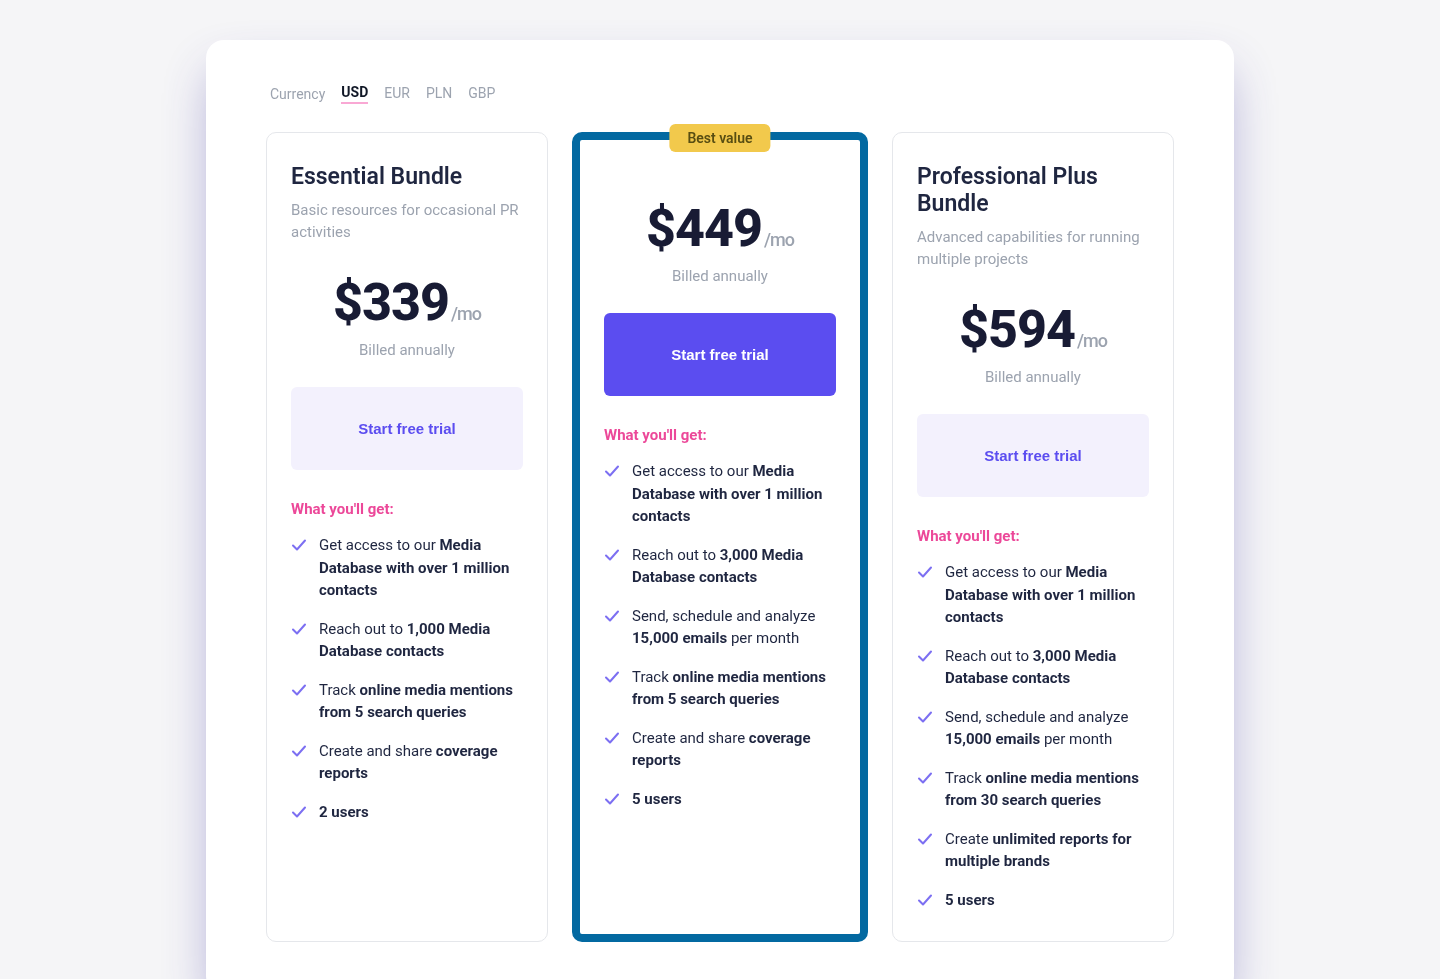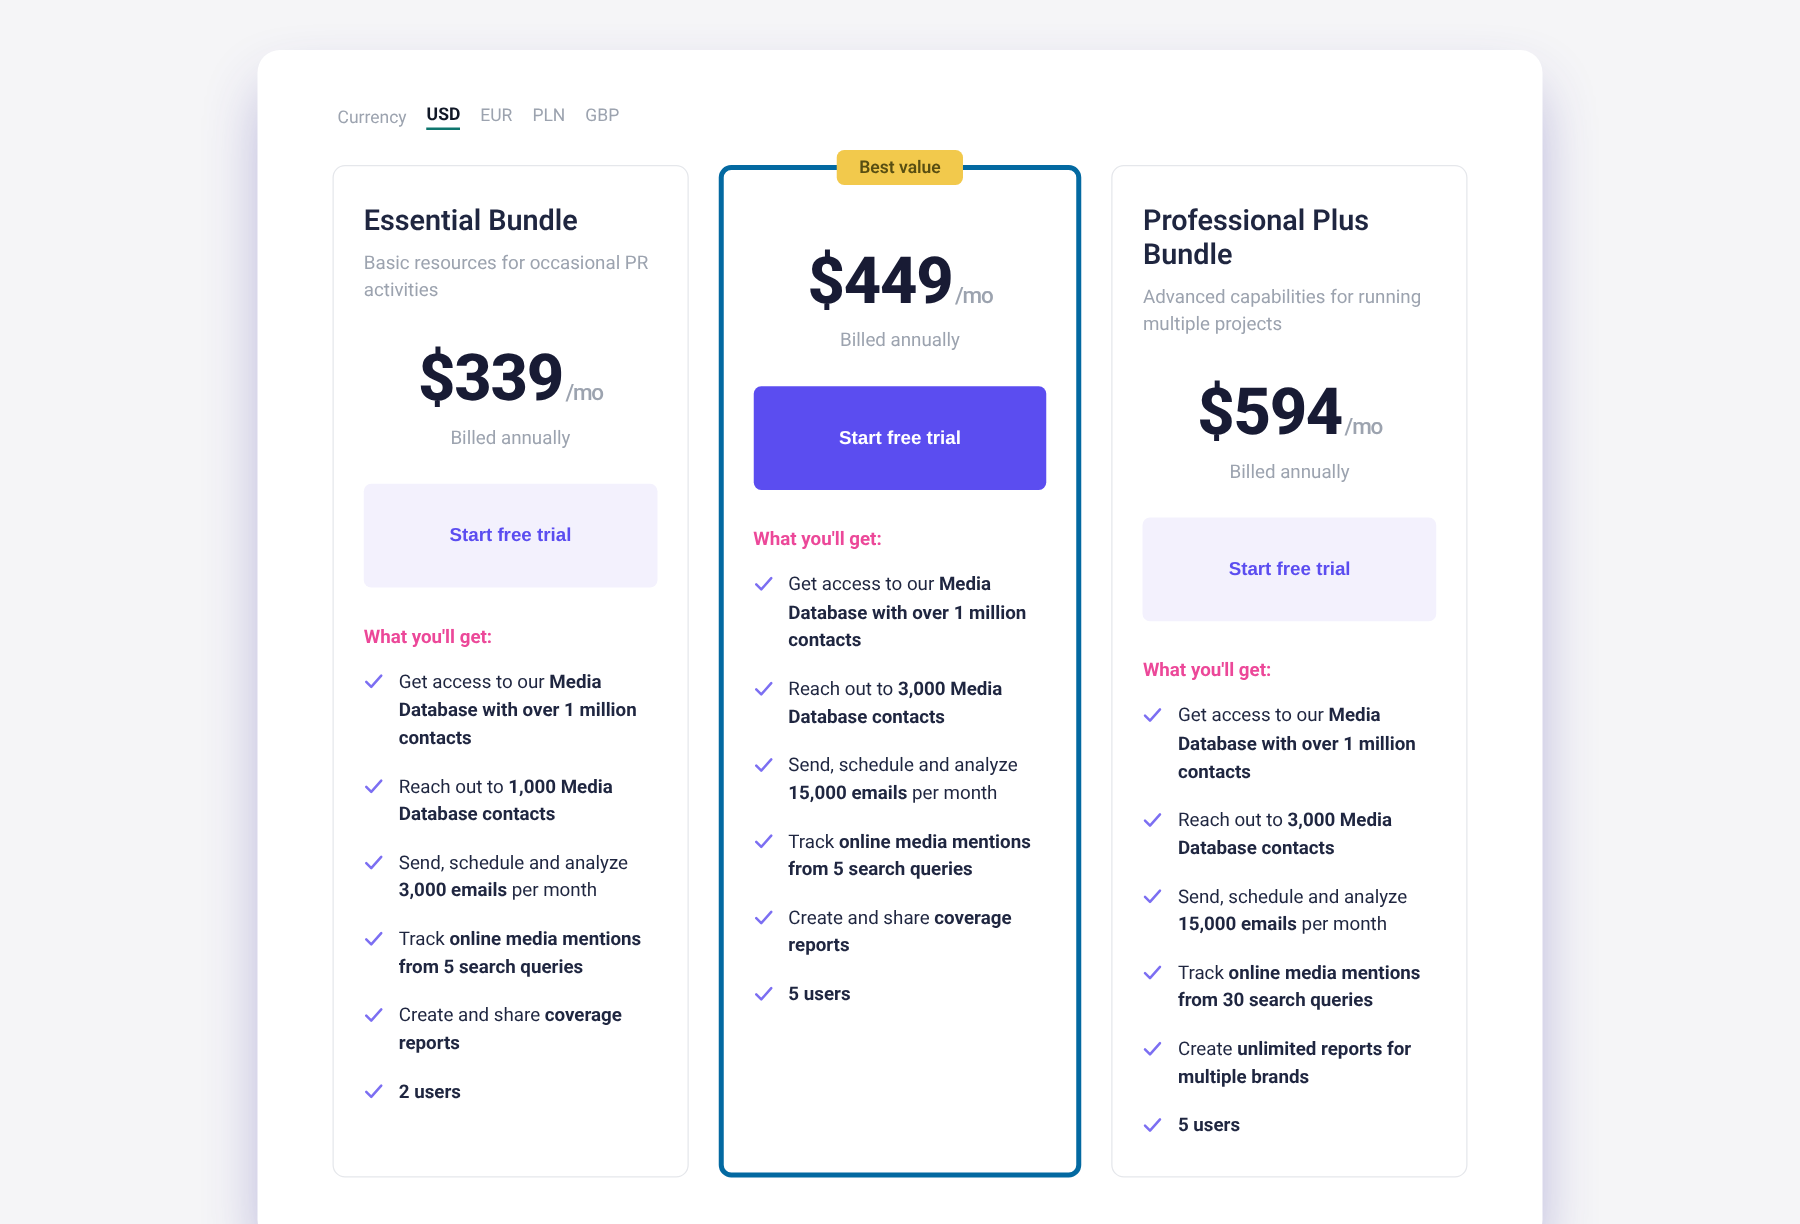--- a/index.html
+++ b/index.html
@@ -30,37 +30,37 @@
   }
   .currency-label { color: #9ca3af; }
   .currency-opt {
     color: #9ca3af;
     cursor: pointer;
     padding-bottom: 2px;
   }
   .currency-opt.active {
     color: #111827;
     font-weight: 700;
-    border-bottom: 2px solid #0f766e;
+    border-bottom: 2px solid #f9a8d4;
   }
   .plans {
     display: flex;
     gap: 24px;
   }
   .plan {
     flex: 1;
     border: 1px solid #e5e7eb;
     border-radius: 10px;
     padding: 30px 24px 30px 24px;
     position: relative;
     display: flex;
     flex-direction: column;
   }
   .plan.highlight {
-    border: 4px solid #0369a1;
+    border: 8px solid #0369a1;
   }
   .badge {
     position: absolute;
     top: -16px;
     left: 50%;
     transform: translateX(-50%);
     background: #f2c94c;
     color: #584e12;
     font-size: 14px;
     font-weight: 600;
@@ -188,28 +188,20 @@
             </span>
             <span>Get access to our <strong>Media Database with over 1 million contacts</strong></span>
           </li>
           <li class="feature">
             <span class="check">
               <svg width="16" height="16" viewBox="0 0 16 16" fill="none">
                 <path d="M2 8.5L6 12.5L14 3.5" stroke="#7c6ff2" stroke-width="2" stroke-linecap="round" stroke-linejoin="round"></path>
               </svg>
             </span>
             <span>Reach out to <strong>1,000 Media Database contacts</strong></span>
-          </li>
-          <li class="feature">
-            <span class="check">
-              <svg width="16" height="16" viewBox="0 0 16 16" fill="none">
-                <path d="M2 8.5L6 12.5L14 3.5" stroke="#7c6ff2" stroke-width="2" stroke-linecap="round" stroke-linejoin="round"></path>
-              </svg>
-            </span>
-            <span>Send, schedule and analyze <strong>3,000 emails</strong> per month</span>
           </li>
           <li class="feature">
             <span class="check">
               <svg width="16" height="16" viewBox="0 0 16 16" fill="none">
                 <path d="M2 8.5L6 12.5L14 3.5" stroke="#7c6ff2" stroke-width="2" stroke-linecap="round" stroke-linejoin="round"></path>
               </svg>
             </span>
             <span>Track <strong>online media mentions from 5 search queries</strong></span>
           </li>
           <li class="feature">

